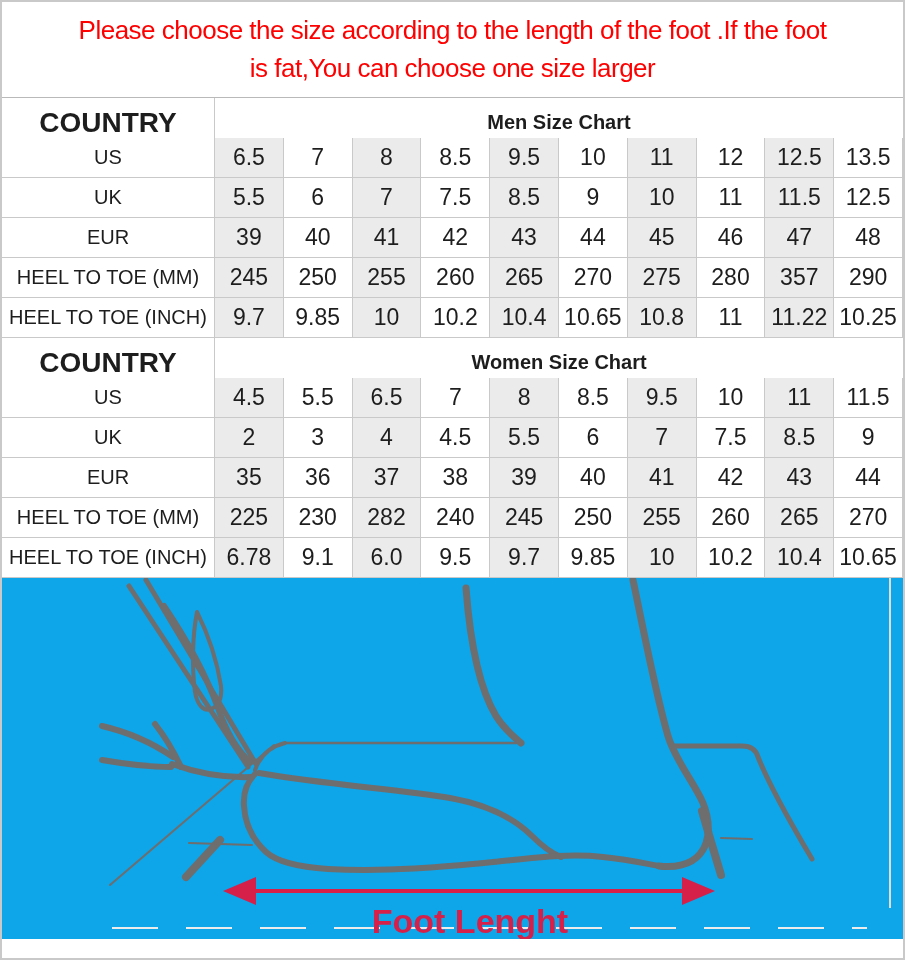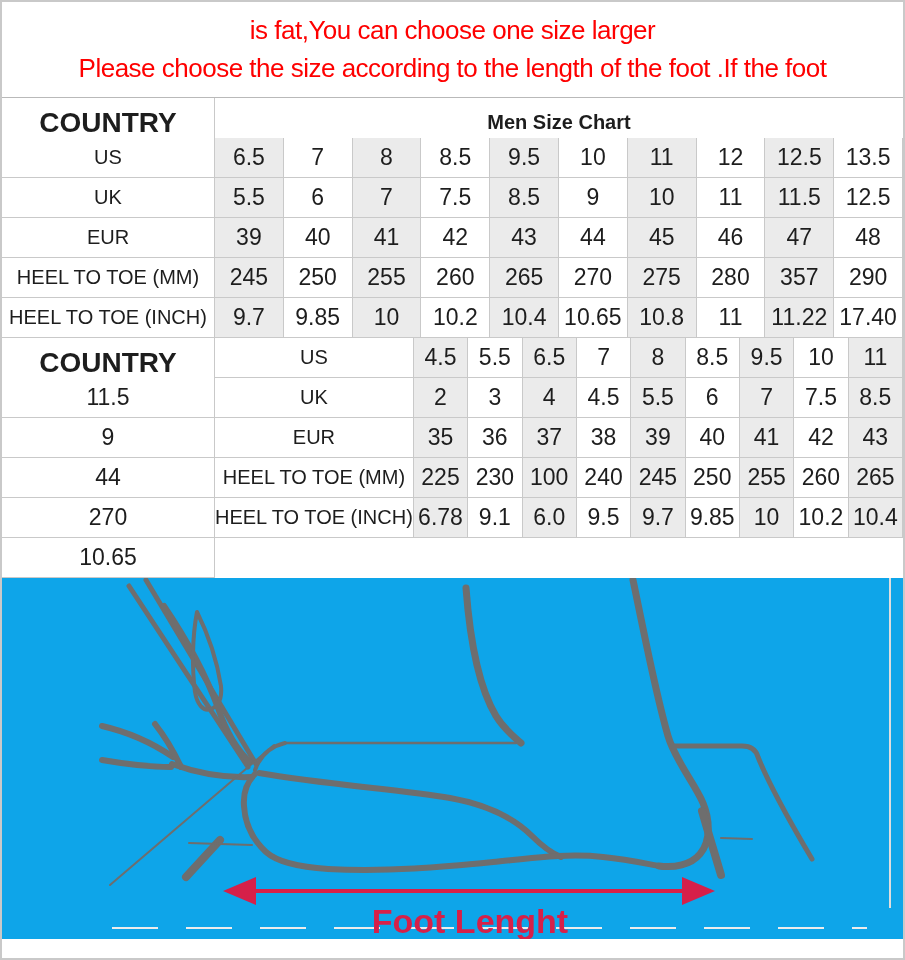--- a/index.html
+++ b/index.html
@@ -32,22 +32,22 @@
   .diagram{position:relative;height:361px;background:#0ea5e9;}
   .diagram svg{position:absolute;inset:0;}
   .foot-caption{font-weight:700;font-size:34px;}
 </style>
 </head>
 <body>
 
 <div class="page">
 
   <div class="notice">
+    <div>Please choose the size according to the length of the foot .If the foot</div>
     <div>is fat,You can choose one size larger</div>
-    <div>Please choose the size according to the length of the foot .If the foot</div>
   </div>
 
   <div class="size-table">
     <div class="cell country-cell">COUNTRY</div>
     <div class="cell title-cell">Men Size Chart</div>
   <div class="cell label-cell">US</div>
       <div class="cell num-cell shade">6.5</div>
       <div class="cell num-cell">7</div>
       <div class="cell num-cell shade">8</div>
       <div class="cell num-cell">8.5</div>
@@ -93,25 +93,26 @@
       <div class="cell label-cell">HEEL TO TOE (INCH)</div>
       <div class="cell num-cell shade">9.7</div>
       <div class="cell num-cell">9.85</div>
       <div class="cell num-cell shade">10</div>
       <div class="cell num-cell">10.2</div>
       <div class="cell num-cell shade">10.4</div>
       <div class="cell num-cell">10.65</div>
       <div class="cell num-cell shade">10.8</div>
       <div class="cell num-cell">11</div>
       <div class="cell num-cell shade">11.22</div>
-      <div class="cell num-cell">17.40</div>
+      <div class="cell num-cell">10.25</div>
     </div>
 
   <div class="size-table">
     <div class="cell country-cell">COUNTRY</div>
+    <div class="cell title-cell">Women Size Chart</div>
   <div class="cell label-cell">US</div>
       <div class="cell num-cell shade">4.5</div>
       <div class="cell num-cell">5.5</div>
       <div class="cell num-cell shade">6.5</div>
       <div class="cell num-cell">7</div>
       <div class="cell num-cell shade">8</div>
       <div class="cell num-cell">8.5</div>
       <div class="cell num-cell shade">9.5</div>
       <div class="cell num-cell">10</div>
       <div class="cell num-cell shade">11</div>
@@ -134,21 +135,21 @@
       <div class="cell num-cell">38</div>
       <div class="cell num-cell shade">39</div>
       <div class="cell num-cell">40</div>
       <div class="cell num-cell shade">41</div>
       <div class="cell num-cell">42</div>
       <div class="cell num-cell shade">43</div>
       <div class="cell num-cell">44</div>
       <div class="cell label-cell">HEEL TO TOE (MM)</div>
       <div class="cell num-cell shade">225</div>
       <div class="cell num-cell">230</div>
-      <div class="cell num-cell shade">100</div>
+      <div class="cell num-cell shade">282</div>
       <div class="cell num-cell">240</div>
       <div class="cell num-cell shade">245</div>
       <div class="cell num-cell">250</div>
       <div class="cell num-cell shade">255</div>
       <div class="cell num-cell">260</div>
       <div class="cell num-cell shade">265</div>
       <div class="cell num-cell">270</div>
       <div class="cell label-cell">HEEL TO TOE (INCH)</div>
       <div class="cell num-cell shade">6.78</div>
       <div class="cell num-cell">9.1</div>

